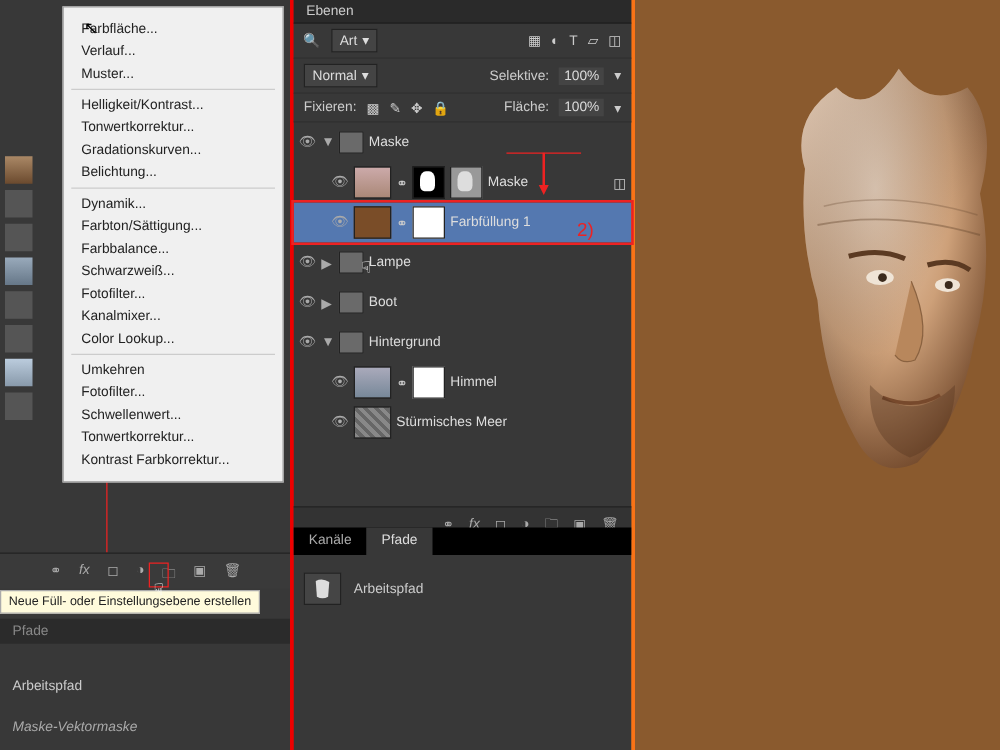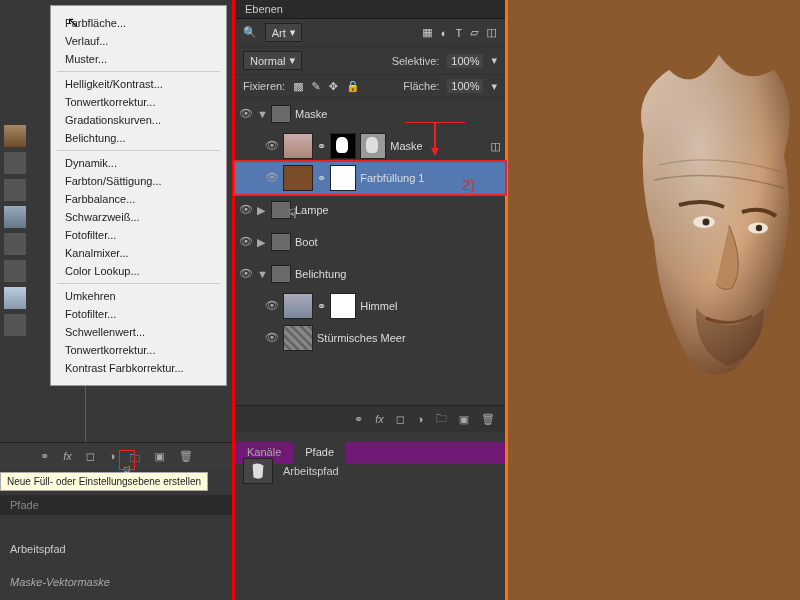--- a/index.html
+++ b/index.html
@@ -40,21 +40,21 @@
 .tri{color:#aaa;width:10px}
 .fold{width:18px;height:16px;background:#6a6a6a;border:1px solid #222}
 .thumb{width:28px;height:24px;background:#666;border:1px solid #222}
 .mask{width:24px;height:24px;background:#fff;border:1px solid #222}
 .maskb{width:24px;height:24px;background:#000;border:1px solid #222}
 .maskg{width:24px;height:24px;background:#999;border:1px solid #222}
 .lname{color:#ddd}
 .sel{background:#5478b0 !important;outline:2px solid #e22}
 .ann2{position:absolute;right:30px;top:176px;color:#e22;font-size:15px}
 .fxbar2{position:absolute;bottom:168px;left:0;right:0;height:26px;background:#333;display:flex;justify-content:flex-end;gap:12px;padding:0 10px;align-items:center;color:#aaa;border-top:1px solid #222}
-.tabs2{position:absolute;bottom:136px;left:0;right:0;height:22px;background:#701a75;display:flex}
+.tabs2{position:absolute;bottom:156px;left:0;right:0;height:22px;background:#000000;display:flex}
 .tabs2 span{padding:4px 12px;color:#aaa}
 .tabs2 .act{background:#383838;color:#ddd}
 .pthrow{position:absolute;bottom:112px;left:0;right:0;display:flex;align-items:center;gap:10px;padding:4px 8px}
 .pthumb{width:28px;height:24px;background:#454545;border:1px solid #222;display:flex;align-items:center;justify-content:center}
 .pthumb svg{width:18px;height:18px}
 
 .head{position:absolute;left:116px;top:40px;width:180px;height:340px}
 .cur3{position:absolute;left:54px;top:206px;color:#fff;font-size:13px}
 .arr2line{position:absolute;left:170px;top:122px;width:60px;height:20px}
 </style>
@@ -200,21 +200,21 @@
     <div class="lrow">
       <span class="eye">👁</span>
       <span class="tri">▶</span>
       <span class="fold"></span>
       <span class="lname">Boot</span>
     </div>
     <div class="lrow">
       <span class="eye">👁</span>
       <span class="tri">▼</span>
       <span class="fold"></span>
-      <span class="lname">Belichtung</span>
+      <span class="lname">Hintergrund</span>
     </div>
     <div class="lrow" style="padding-left:30px">
       <span class="eye">👁</span>
       <span class="thumb" style="background:linear-gradient(#aab,#789)"></span>
       <span>⚭</span>
       <span class="mask"></span>
       <span class="lname">Himmel</span>
     </div>
     <div class="lrow" style="padding-left:30px">
       <span class="eye">👁</span>

